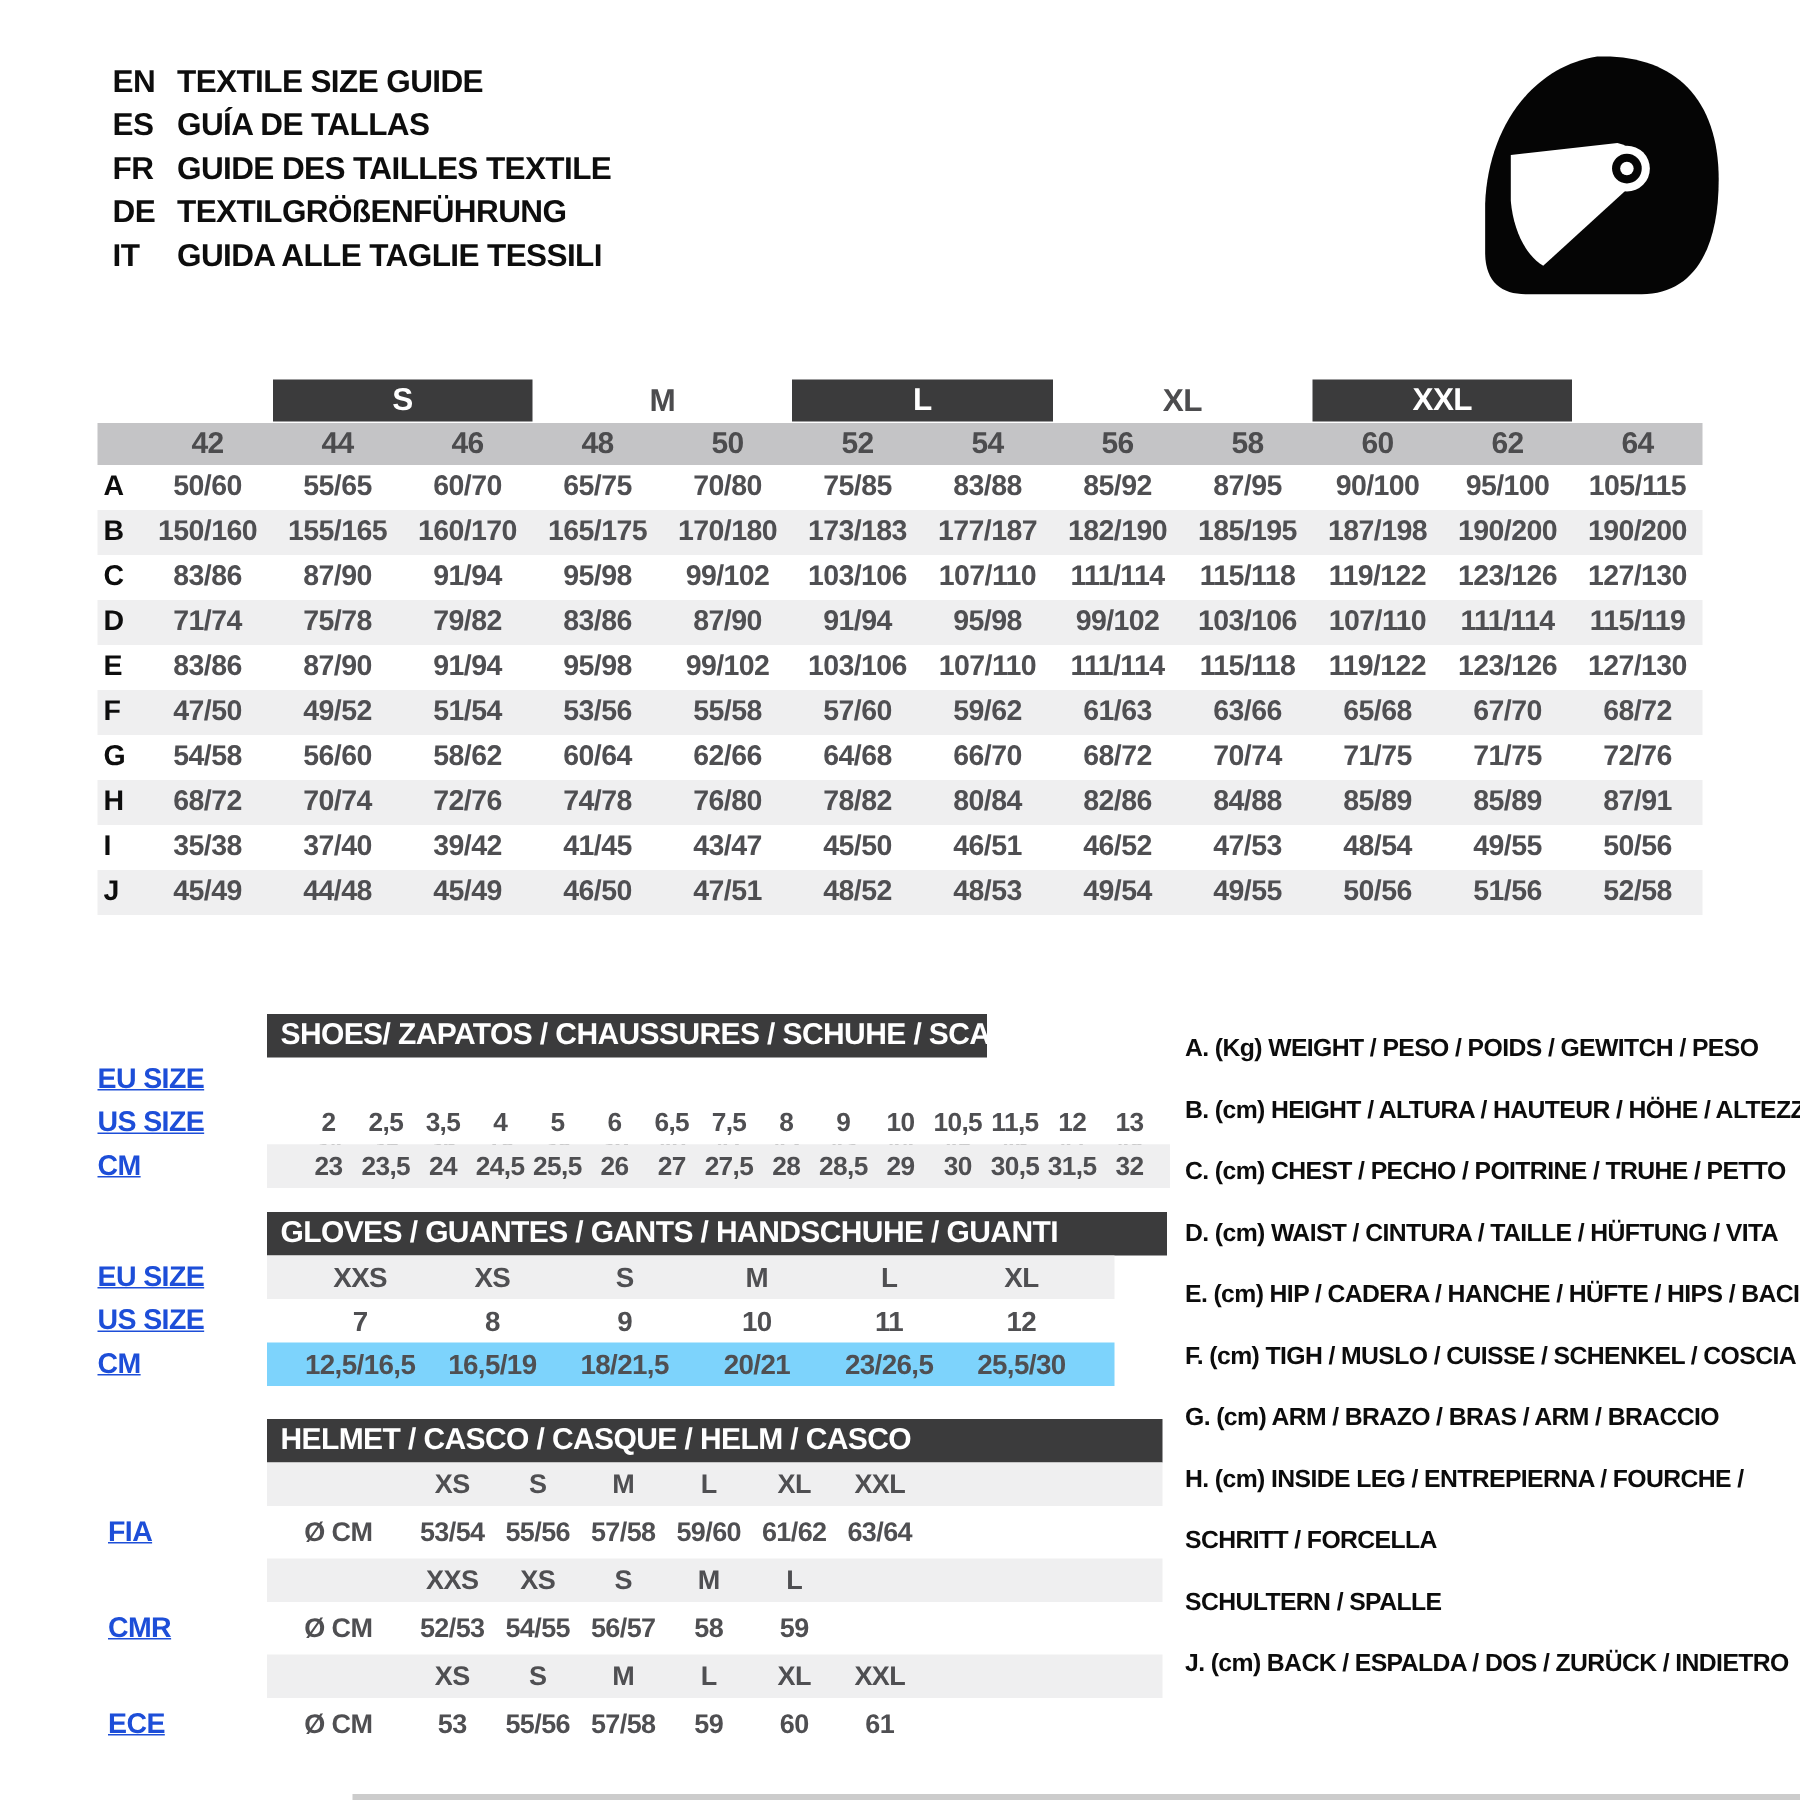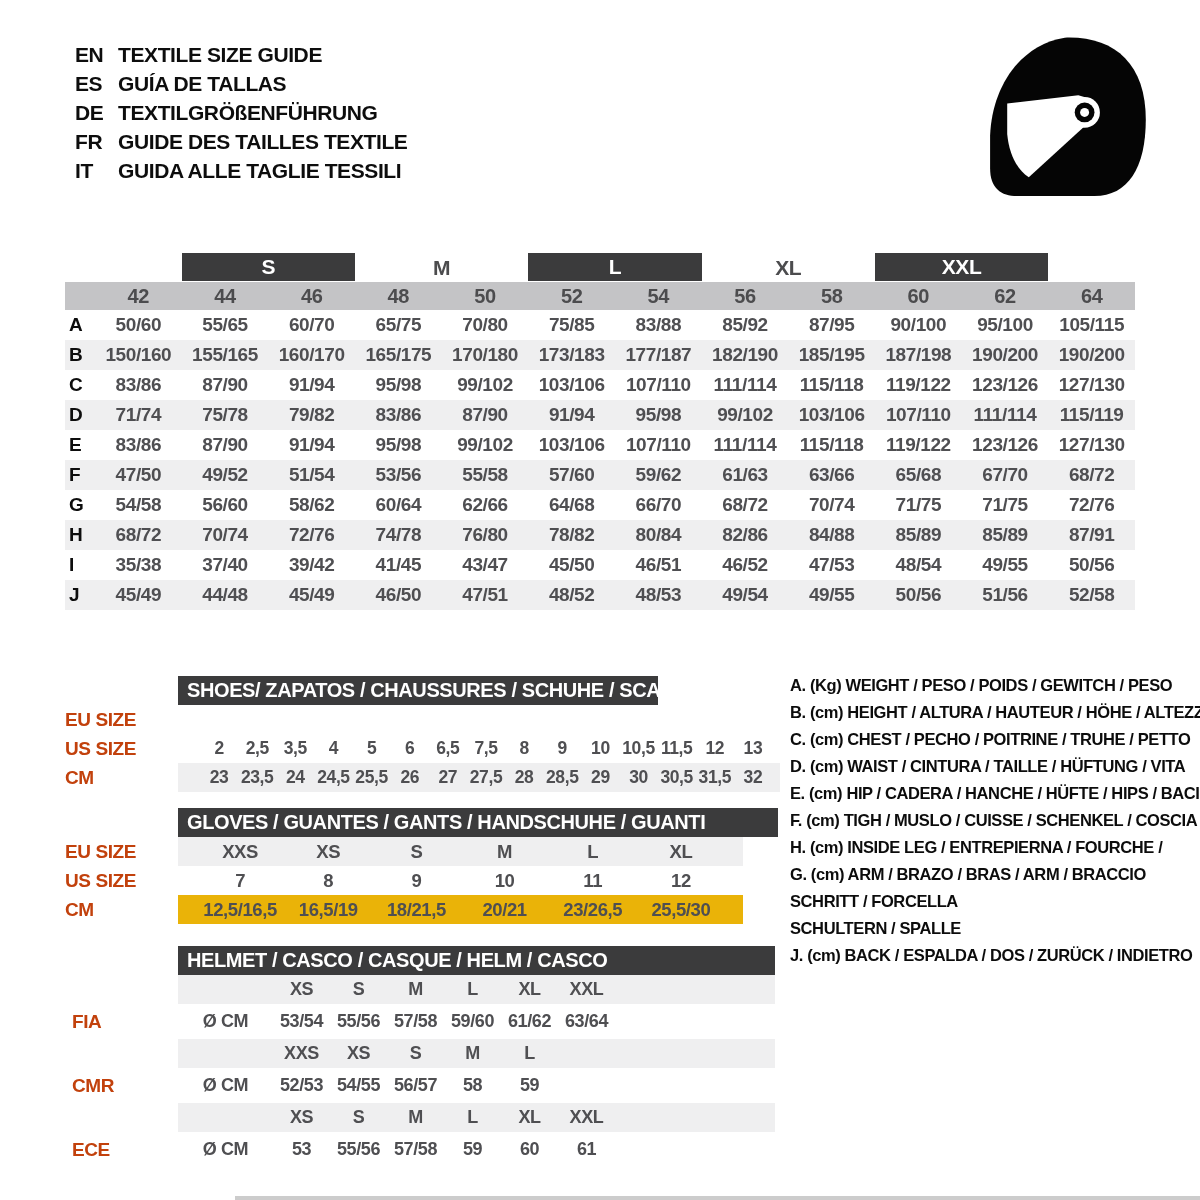--- a/index.html
+++ b/index.html
@@ -29,53 +29,53 @@
   .mt-row{display:grid;grid-template-columns:30px repeat(12,1fr);height:30px;align-items:center;}
   .mt-row.alt{background:#efeff0;}
   .mt-letter{padding-left:4px;font-size:19px;color:#0d0d0d;}
   .mt-val{text-align:center;font-size:19px;color:#4f4f52;}
   
   .subbar{position:absolute;height:29px;background:#3b3b3c;color:#ffffff;display:flex;align-items:center;
           padding-left:9px;box-sizing:border-box;font-size:20px;white-space:nowrap;}
   .strip-row{position:absolute;height:29px;display:grid;align-items:center;box-sizing:border-box;}
   .strip-cell{text-align:center;font-size:18.5px;color:#4f4f52;white-space:nowrap;}
   .strip-row.dense .strip-cell{font-size:17.5px;}
-  .side-label{position:absolute;left:65px;height:29px;display:flex;align-items:center;font-size:19px;color:#c2410c;white-space:nowrap;}
+  .side-label{position:absolute;left:65px;height:29px;display:flex;align-items:center;font-size:19px;color:#1d4ed8;white-space:nowrap;text-decoration:underline;}
   .helm-row{position:absolute;left:178px;width:597px;display:grid;grid-template-columns:95px repeat(6,57px);align-items:center;box-sizing:border-box;}
   .helm-gray{height:29px;background:#efeff0;}
   .helm-white{height:35px;background:#ffffff;}
   .helm-cell{text-align:center;font-size:18px;color:#4f4f52;white-space:nowrap;}
   .helm-label{left:72px;height:35px;}
   
   .legend{position:absolute;left:790px;top:672px;width:410px;}
-  .legend-line{white-space:nowrap;line-height:27px;font-size:16.5px;color:#0c0c0c;}
+  .legend-line{white-space:nowrap;line-height:27px;font-size:16.5px;color:#0c0c0c;margin-top:14px;}
   
   .bottom-strip{position:absolute;left:235px;top:1196px;width:965px;height:4px;background:#cccccc;}
 </style>
 </head>
 <body>
 
 <div class="canvas">
 
   <section class="lang" id="langRows">
       <div class="lang-row">
         <div class="lang-code">EN</div>
         <div class="lang-title">TEXTILE SIZE GUIDE</div>
       </div>
       <div class="lang-row">
         <div class="lang-code">ES</div>
         <div class="lang-title">GUÍA DE TALLAS</div>
       </div>
       <div class="lang-row">
+        <div class="lang-code">FR</div>
+        <div class="lang-title">GUIDE DES TAILLES TEXTILE</div>
+      </div>
+      <div class="lang-row">
         <div class="lang-code">DE</div>
         <div class="lang-title">TEXTILGRÖßENFÜHRUNG</div>
-      </div>
-      <div class="lang-row">
-        <div class="lang-code">FR</div>
-        <div class="lang-title">GUIDE DES TAILLES TEXTILE</div>
       </div>
       <div class="lang-row">
         <div class="lang-code">IT</div>
         <div class="lang-title">GUIDA ALLE TAGLIE TESSILI</div>
       </div>
     </section>
 
   <div class="helmet-art">
     <svg viewBox="0 0 200 200" width="185" height="180">
       <path d="M97 13 C 47 21 16 68 14 122 L 14 158 C 14 180 26 189 44 189 L 130 189 C 167 189 187 158 187 104 C 187 42 152 11 97 13 Z" fill="#050505"></path>
@@ -287,22 +287,22 @@
 
   <div class="subbar" id="helmetBar" style="left:178px;top:946px;width:597px;">HELMET / CASCO / CASQUE / HELM / CASCO</div>
 
   <section class="legend" id="legend">
       <div class="legend-line">A. (Kg) WEIGHT / PESO / POIDS / GEWITCH / PESO</div>
       <div class="legend-line">B. (cm) HEIGHT / ALTURA / HAUTEUR / HÖHE / ALTEZZA</div>
       <div class="legend-line">C. (cm) CHEST / PECHO / POITRINE / TRUHE / PETTO</div>
       <div class="legend-line">D. (cm) WAIST / CINTURA / TAILLE / HÜFTUNG / VITA</div>
       <div class="legend-line">E. (cm) HIP / CADERA / HANCHE / HÜFTE / HIPS / BACINO</div>
       <div class="legend-line">F. (cm) TIGH / MUSLO / CUISSE / SCHENKEL / COSCIA</div>
+      <div class="legend-line">G. (cm) ARM / BRAZO / BRAS / ARM / BRACCIO</div>
       <div class="legend-line">H. (cm) INSIDE LEG / ENTREPIERNA / FOURCHE /</div>
-      <div class="legend-line">G. (cm) ARM / BRAZO / BRAS / ARM / BRACCIO</div>
       <div class="legend-line">SCHRITT / FORCELLA</div>
       <div class="legend-line">SCHULTERN / SPALLE</div>
       <div class="legend-line">J. (cm) BACK / ESPALDA / DOS / ZURÜCK / INDIETRO</div>
     </section>
 
   <div class="bottom-strip"></div>
 <div class="strip-row dense" style="left: 178px; top: 705px; width: 602px; background: rgb(239, 239, 240); padding-left: 22px; padding-right: 8px; grid-template-columns: repeat(15, 1fr); margin-top: 45px;">
       <div class="strip-cell">34</div>
       <div class="strip-cell">35</div>
       <div class="strip-cell">36</div>
@@ -367,21 +367,21 @@
     <div class="side-label" style="top: 837px;">EU SIZE</div>
     <div class="strip-row" style="left: 178px; top: 866px; width: 565px; background: rgb(255, 255, 255); padding-left: 18px; padding-right: 18px; grid-template-columns: repeat(6, 1fr);">
       <div class="strip-cell">7</div>
       <div class="strip-cell">8</div>
       <div class="strip-cell">9</div>
       <div class="strip-cell">10</div>
       <div class="strip-cell">11</div>
       <div class="strip-cell">12</div>
     </div>
     <div class="side-label" style="top: 866px;">US SIZE</div>
-    <div class="strip-row" style="left: 178px; top: 895px; width: 565px; background: #eab308; padding-left: 18px; padding-right: 18px; grid-template-columns: repeat(6, 1fr);">
+    <div class="strip-row" style="left: 178px; top: 895px; width: 565px; background: #7dd3fc; padding-left: 18px; padding-right: 18px; grid-template-columns: repeat(6, 1fr);">
       <div class="strip-cell">12,5/16,5</div>
       <div class="strip-cell">16,5/19</div>
       <div class="strip-cell">18/21,5</div>
       <div class="strip-cell">20/21</div>
       <div class="strip-cell">23/26,5</div>
       <div class="strip-cell">25,5/30</div>
     </div>
     <div class="side-label" style="top: 895px;">CM</div>
     <div class="helm-row helm-gray" style="top: 975px;">
       <div class="helm-cell"></div>

